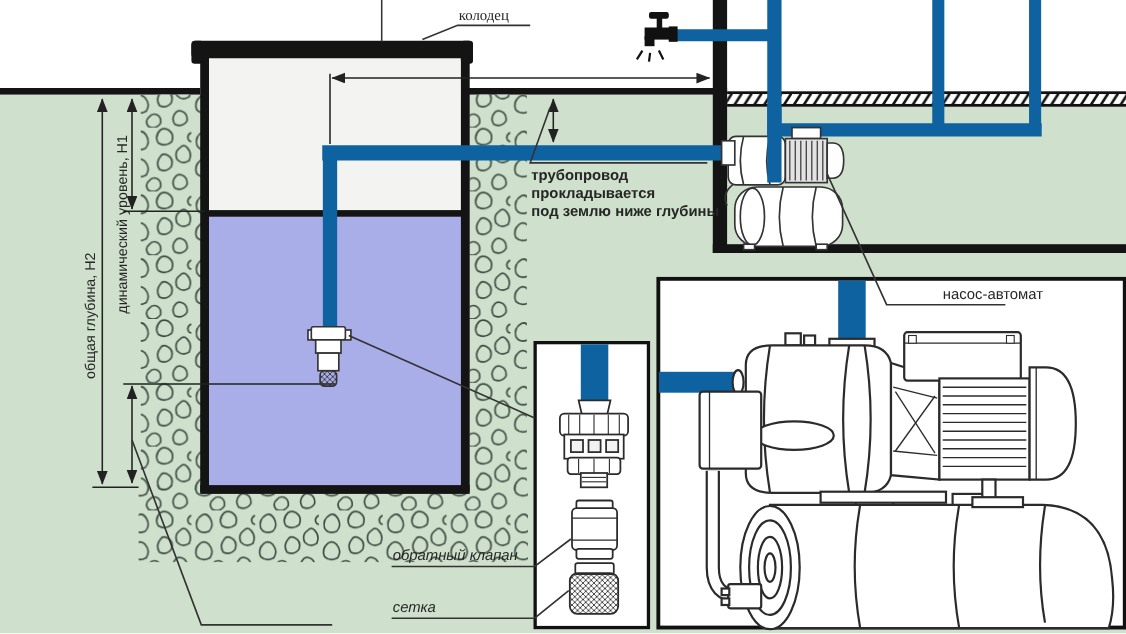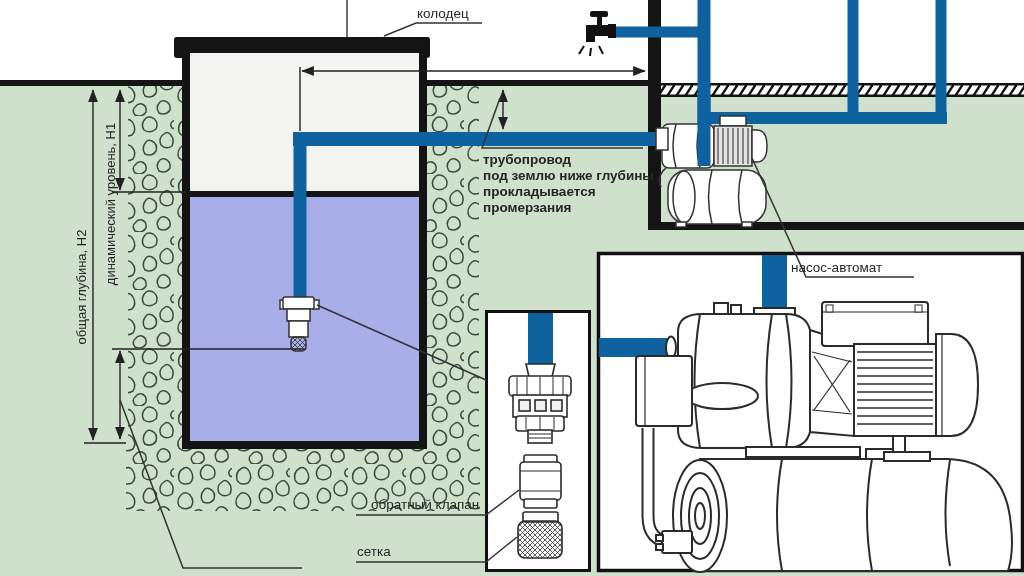--- a/index.html
+++ b/index.html
@@ -249,30 +249,29 @@
     <path d="M482,23 L416,23 L384,36"></path>
     <path d="M643,148 L482,148 L500,98"></path>
     <path d="M914,277 L806,277 L752,158"></path>
     <path d="M356,515 L486,515 L519,490"></path>
     <path d="M356,562 L486,562 L517,537"></path>
     <path d="M302,568 L183,568 L120,400"></path>
     <path d="M317,305 L486,380"></path>
   </g>
 </svg>
 
-<div class="lbl" style="left:417px;top:6px;">колодец</div>
+<div class="lbl" style="left:417px;top:6px;font-family:Liberation Serif, serif;">колодец</div>
 
 <div class="lbl mlines" style="left:483px;top:152px;">
   <div>трубопровод</div>
+  <div>прокладывается</div>
   <div>под землю ниже глубины</div>
-  <div>прокладывается</div>
-  <div>промерзания</div>
 </div>
 
-<div class="lbl" style="left:791px;top:260px;">насос-автомат</div>
-<div class="lbl" style="left:371px;top:497px;">обратный клапан</div>
-<div class="lbl" style="left:357px;top:544px;">сетка</div>
+<div class="lbl" style="left:857px;top:260px;">насос-автомат</div>
+<div class="lbl" style="left:357px;top:497px;font-style:italic;">обратный клапан</div>
+<div class="lbl" style="left:357px;top:544px;font-style:italic;">сетка</div>
 
 
 <div class="lbl small rot" style="left:82px;top:287px;">общая глубина, Н2</div>
 <div class="lbl small rot" style="left:111px;top:204px;">динамический уровень, Н1</div>
 
 </div>
 
 </body></html>

